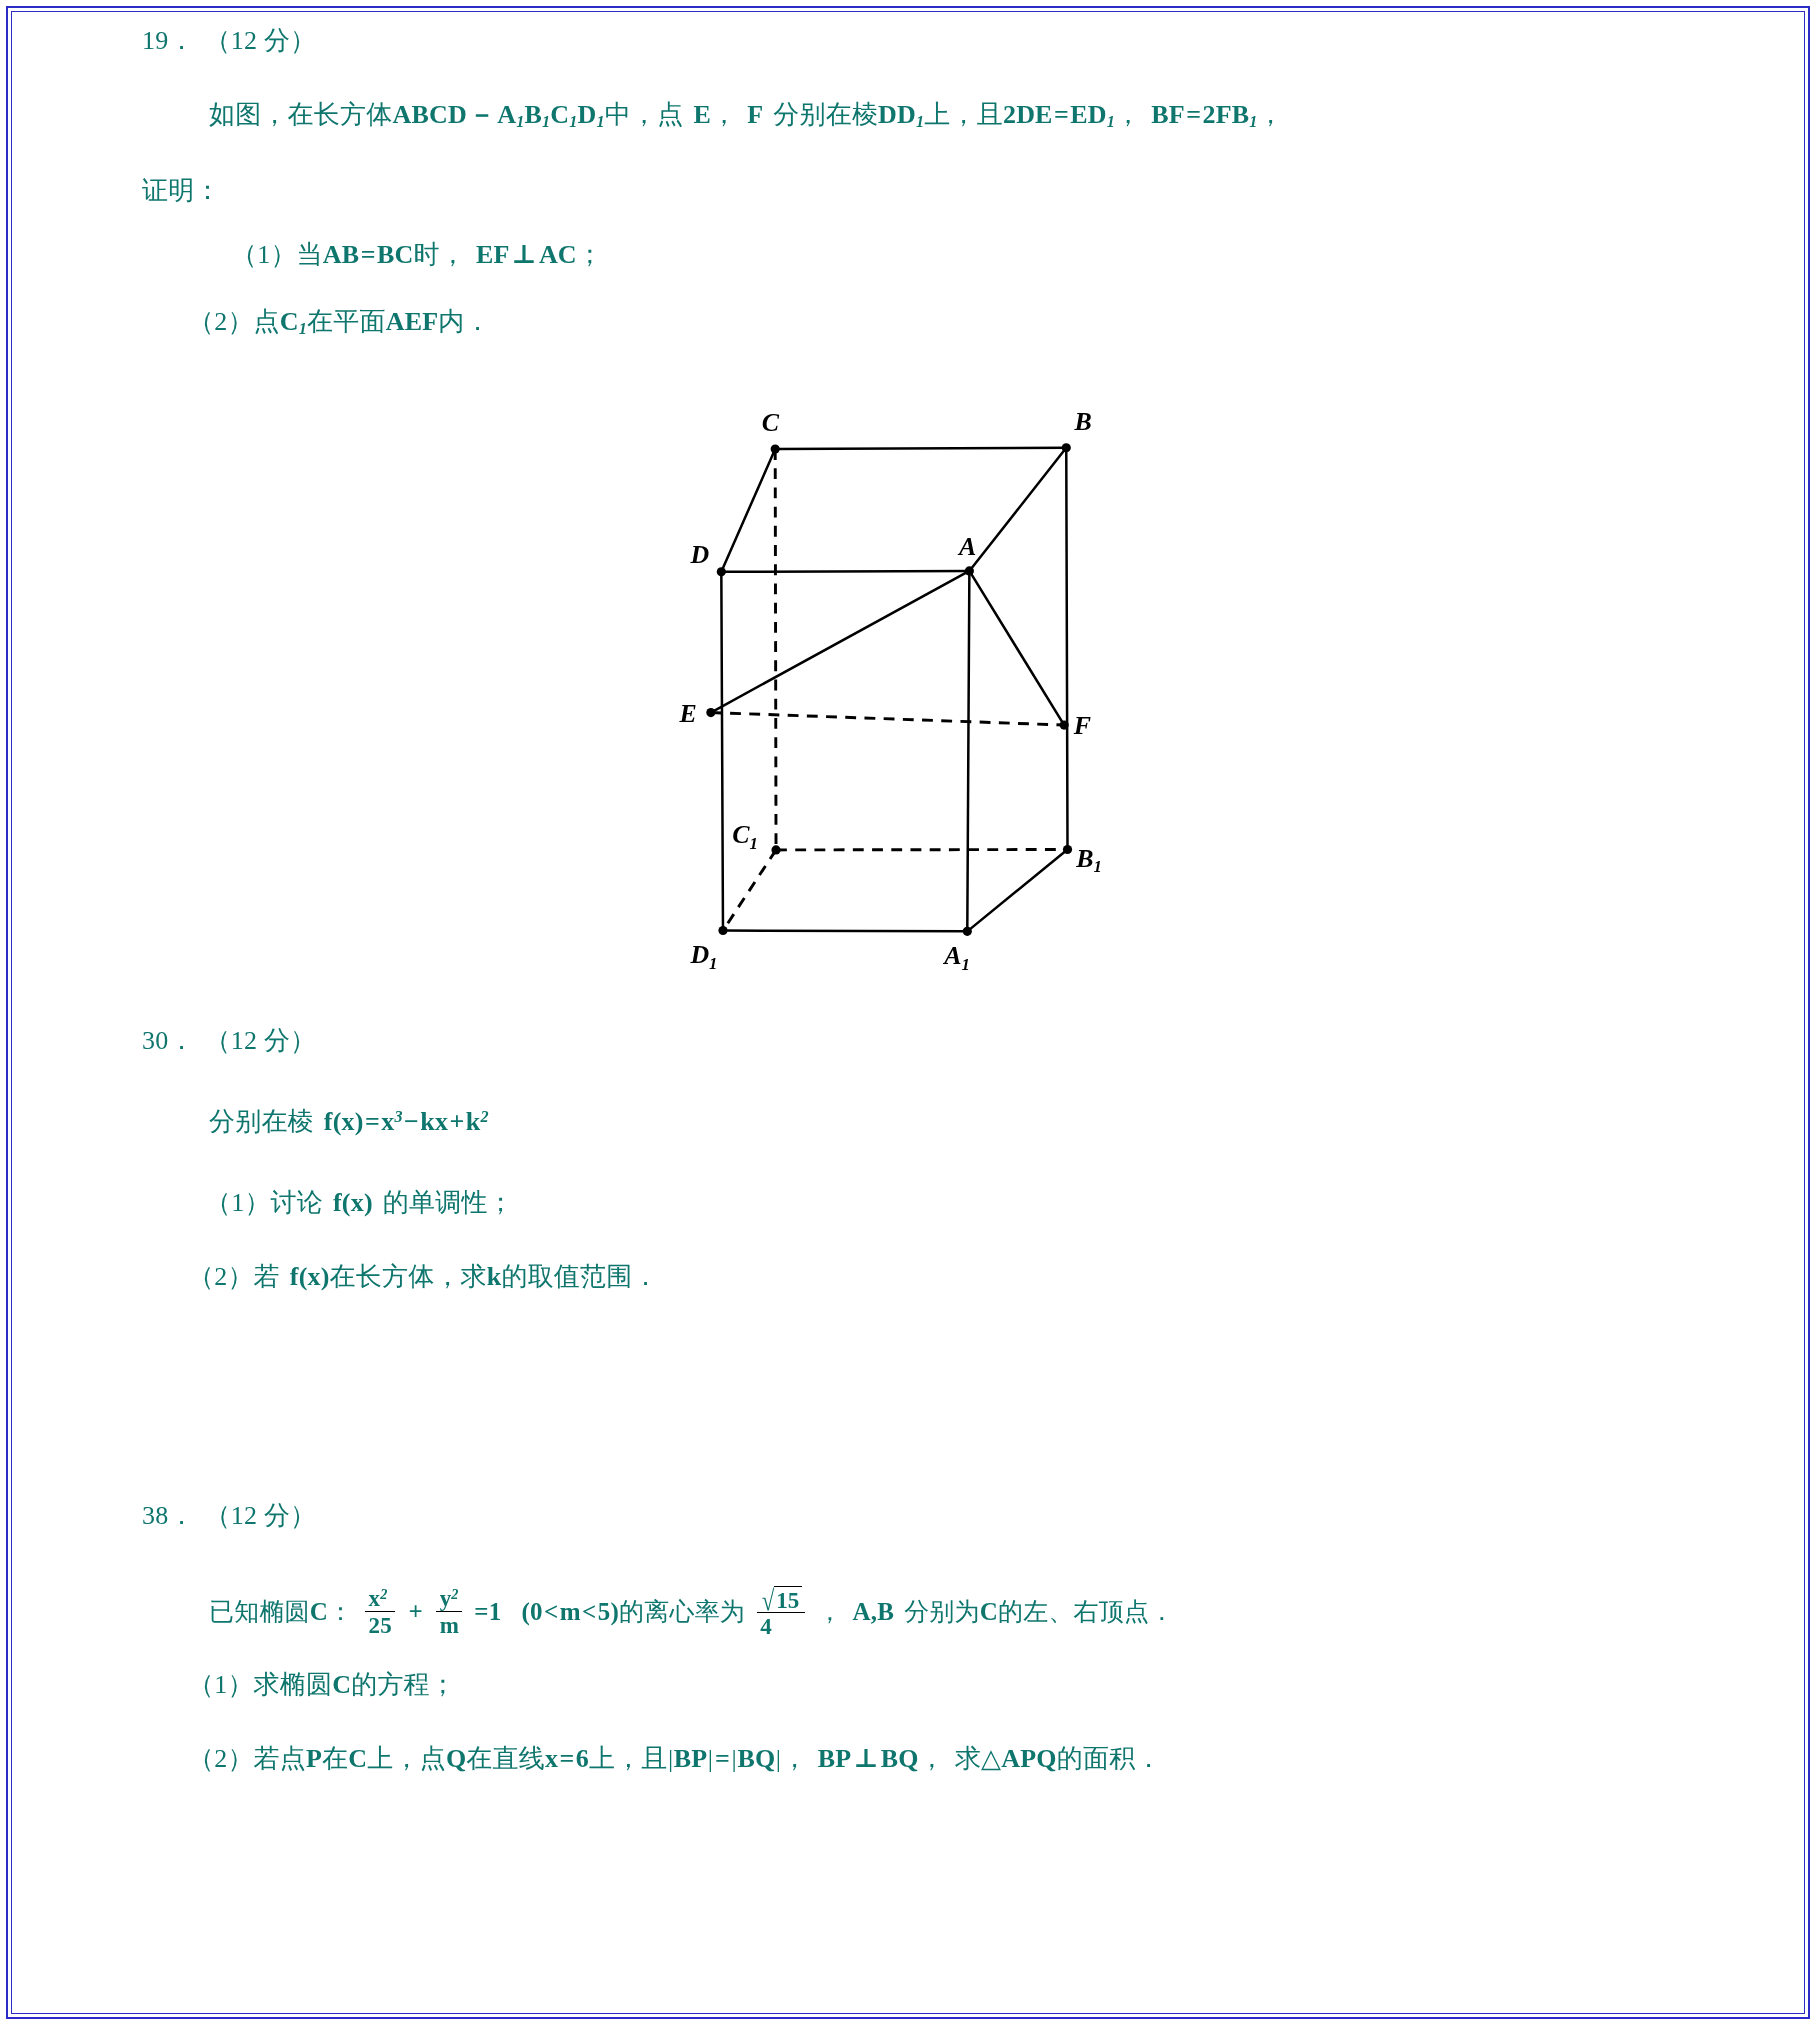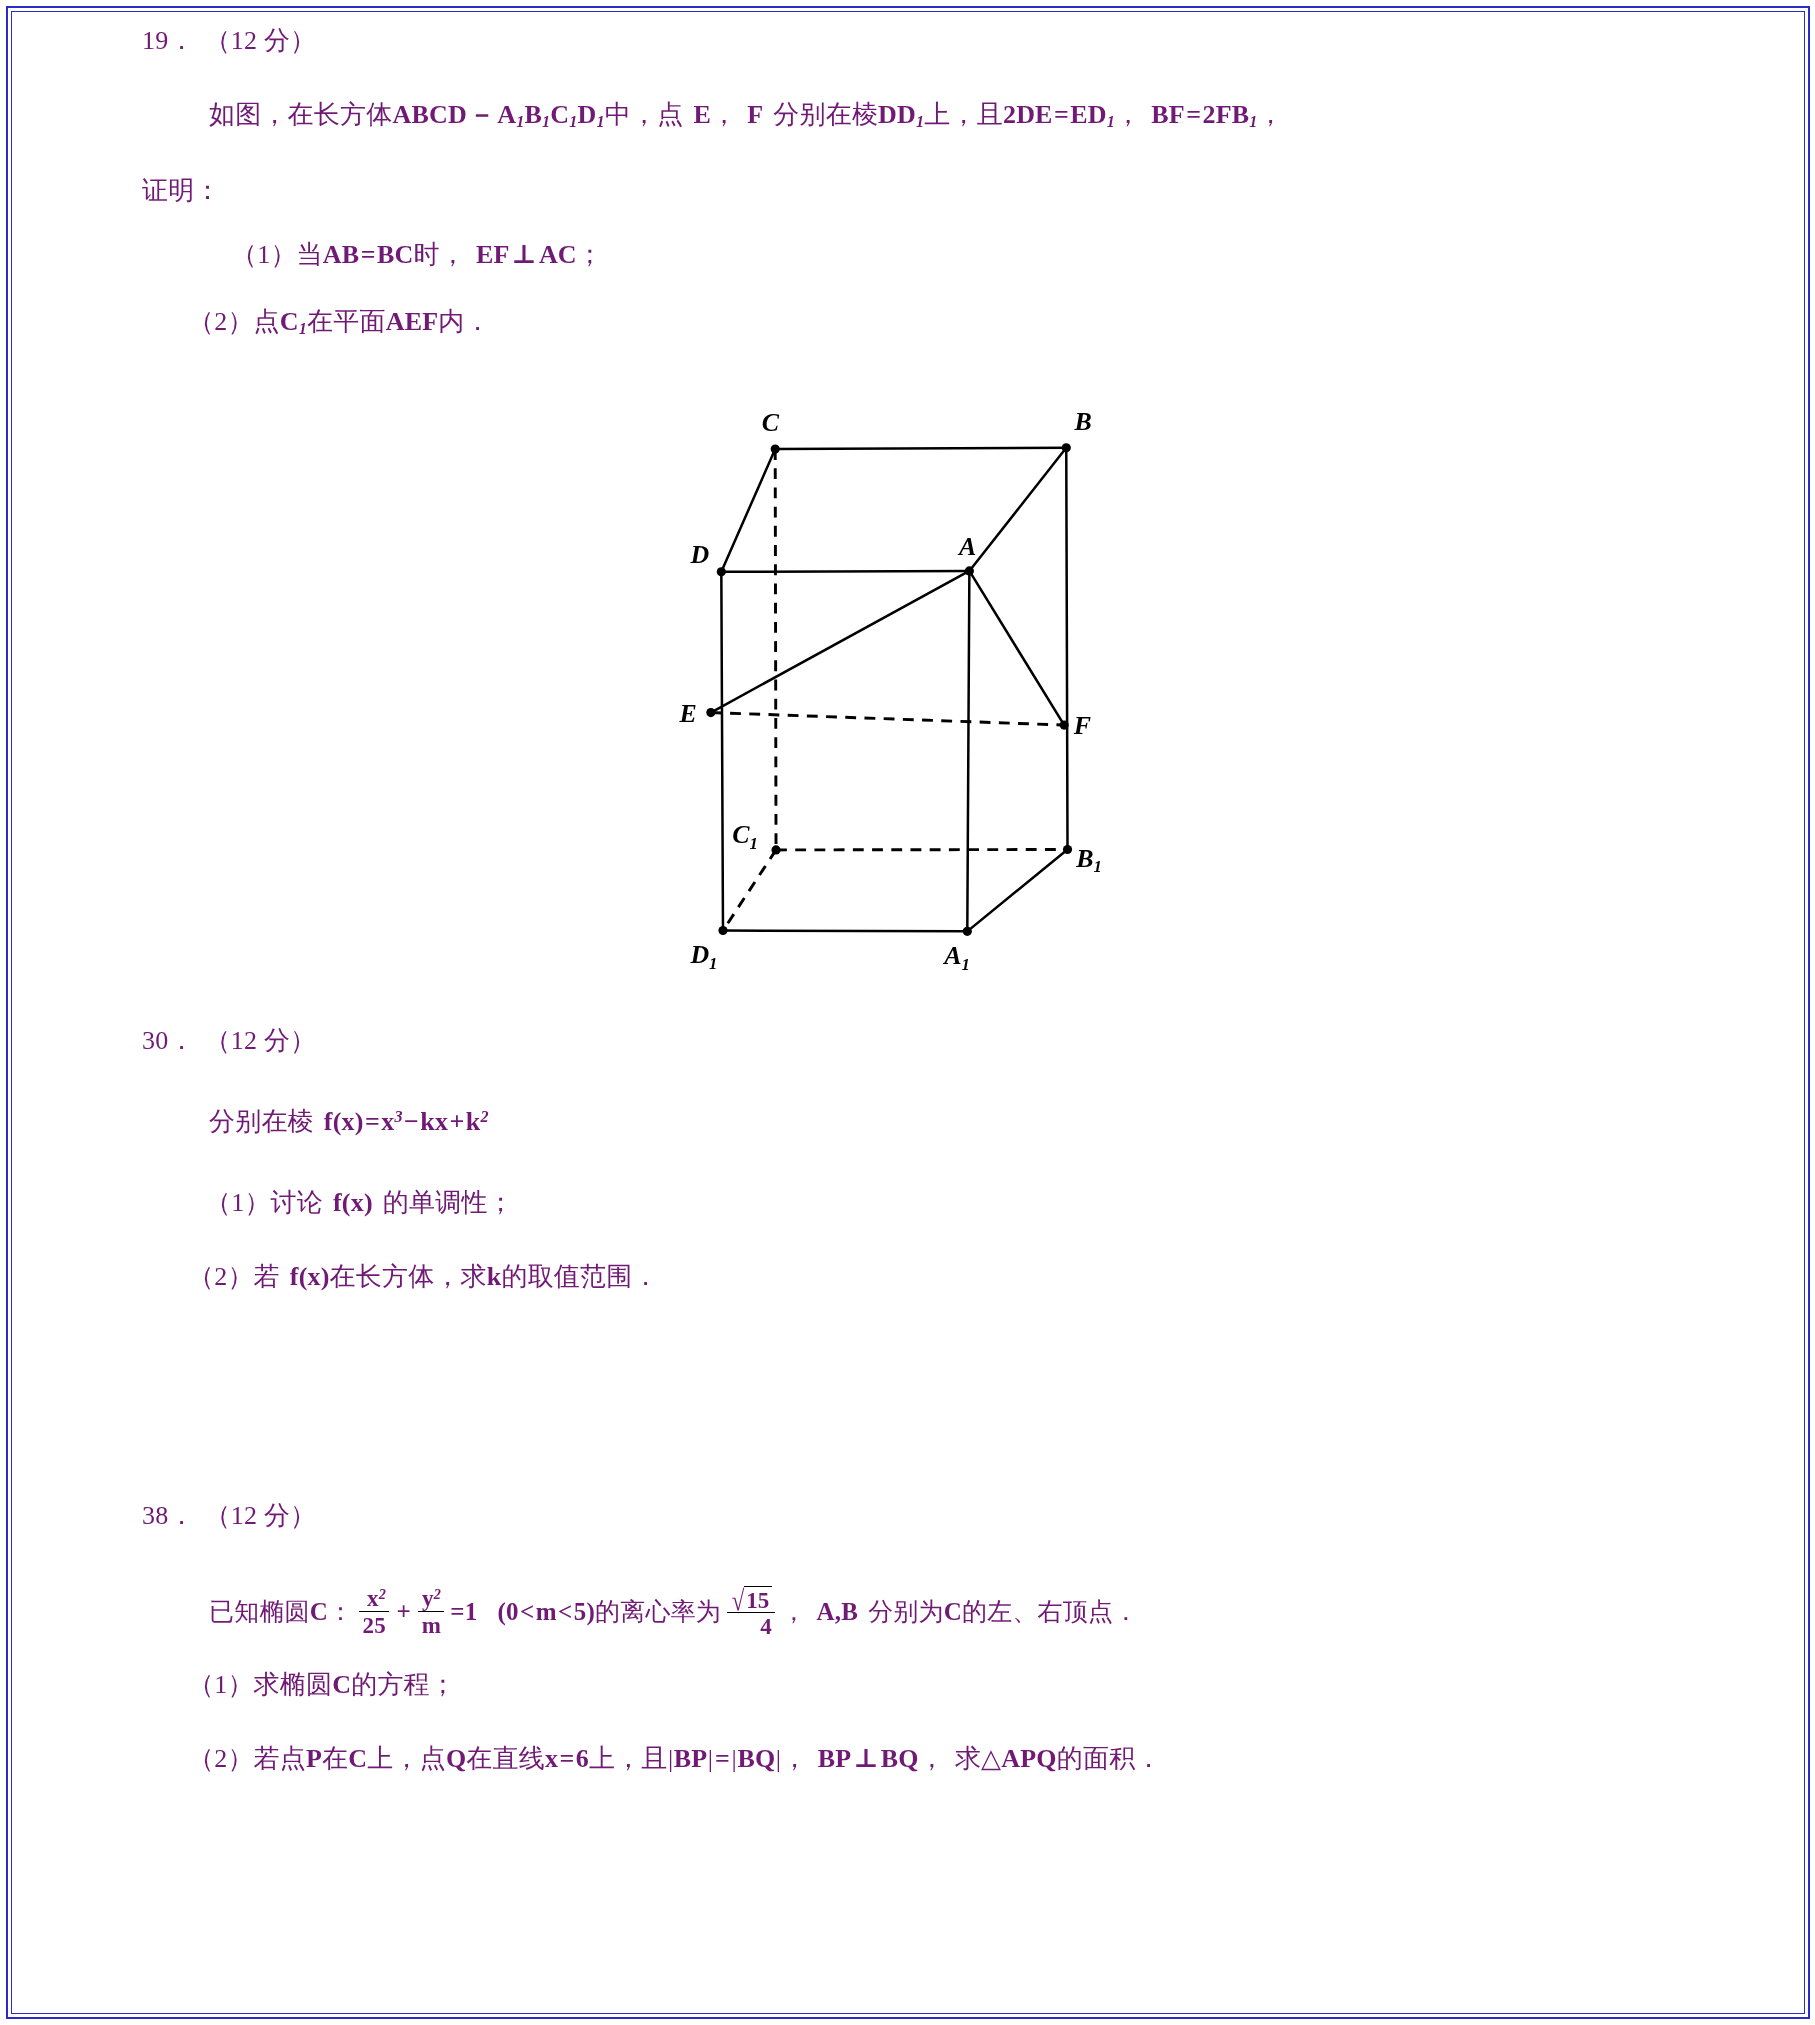--- a/index.html
+++ b/index.html
@@ -41,21 +41,21 @@
     left: 0;
     top: 0;
     width: 100%;
     height: 100%;
   }
 
   
   .line {
     position: absolute;
     white-space: nowrap;
-    color: #701a75;
+    color: #0f766e;
     font-size: 26px;
     line-height: 1;
     letter-spacing: 0.2px;
   }
   .cn {
     font-family: "Liberation Serif", "DejaVu Serif", serif;
   }
   .mi {
     font-weight: bold;
     font-family: "Liberation Serif", "DejaVu Serif", serif;
@@ -90,24 +90,24 @@
   }
   .sp-lg {
     display: inline-block;
     width: 20px;
   }
 
   
   .frac {
     display: inline-block;
     vertical-align: middle;
-    text-align: right;
+    text-align: left;
     position: relative;
     top: -1.7px;
-    margin: 0 6px;
+    margin: 0 12px;
   }
   .frac .num {
     display: block;
     padding: 0 3.3px 0.8px 3.3px;
     border-bottom: 1.3px solid #000;
     font-size: 0.92em;
   }
   .frac .den {
     display: block;
     padding: 1.7px 3.3px 0 3.3px;

